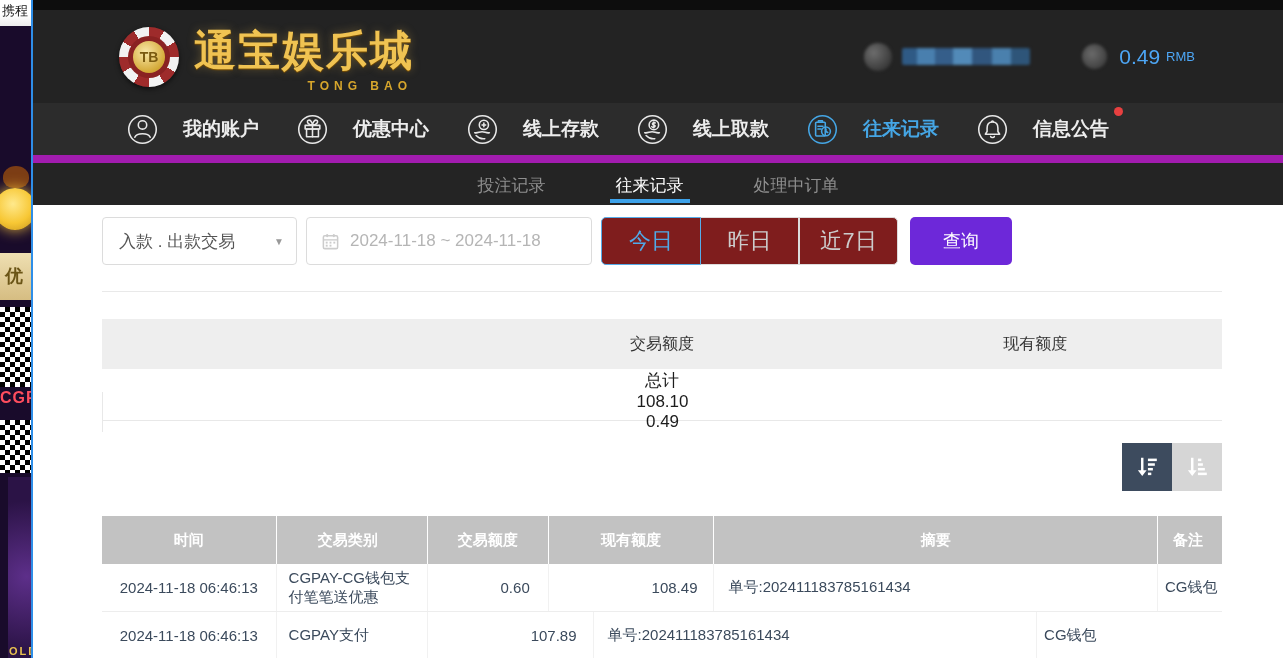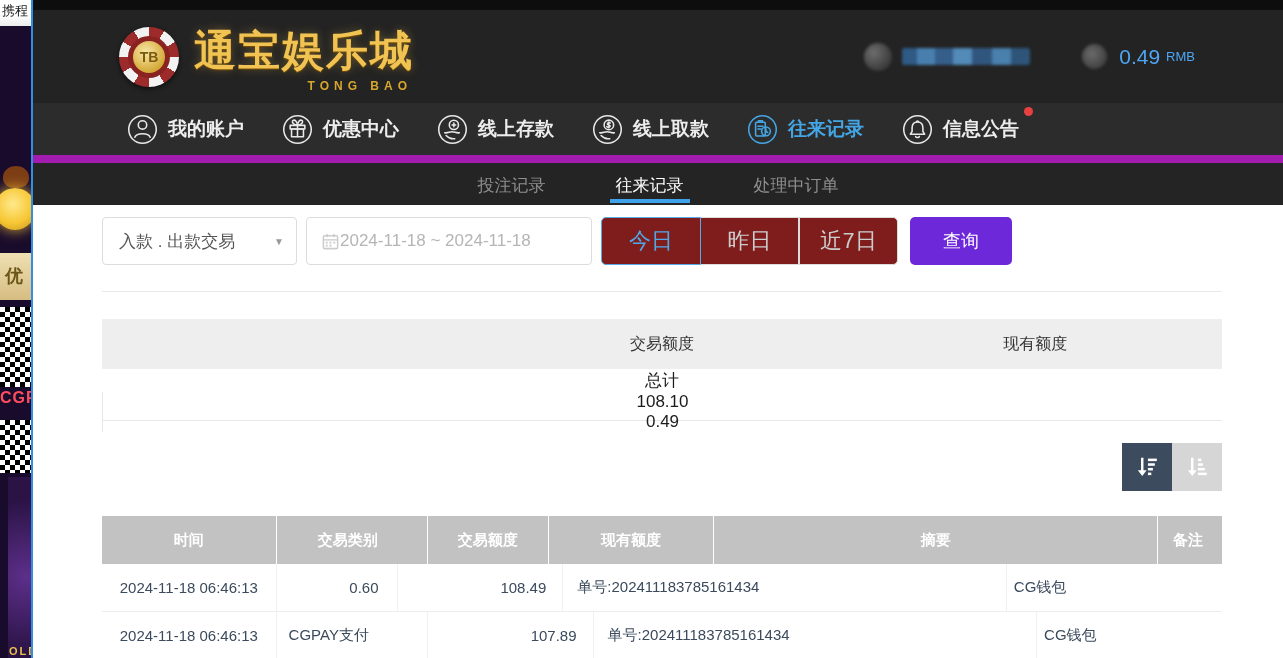--- a/index.html
+++ b/index.html
@@ -51,40 +51,40 @@
   .name-blur { width: 128px; height: 17px; margin-left: 10px; border-radius: 2px;
     background: linear-gradient(90deg,#2f5a85 0 12%,#497fae 12% 26%,#355e8a 26% 40%,#528ab8 40% 55%,#31567e 55% 70%,#4a80ad 70% 85%,#2e5579 85%);
     filter: blur(1.8px); }
   .coin-blur { width: 25px; height: 25px; border-radius: 50%; margin-left: 52px;
     background: radial-gradient(circle at 40% 40%, #6a6a6a, #3f3f3f 75%); filter: blur(1.5px); }
   .balance-num { margin-left: 12px; color: #4da6f5; font-size: 21px; }
   .balance-cur { margin-left: 6px; color: #4da6f5; font-size: 13px; }
 
   
   .nav { height: 52px; background: #2c2c2c; display: flex; align-items: center; gap: 37px; padding-left: 93px; }
-  .nav-item { display: flex; align-items: center; gap: 9px; color: #ededed; font-size: 19px; font-weight: bold; position: relative; cursor: pointer; white-space: nowrap; }
+  .nav-item { display: flex; align-items: center; gap: 24px; color: #ededed; font-size: 19px; font-weight: bold; position: relative; cursor: pointer; white-space: nowrap; }
   .nav-item.active { color: #45a6e5; }
   .nicon { width: 33px; height: 33px; display: block; }
   .nicon .s { fill: none; stroke: #e8e8e8; stroke-width: 1.7; stroke-linecap: round; stroke-linejoin: round; }
   .nav-item.active .nicon .s { stroke: #45a6e5; }
   .notif-dot { position: absolute; top: -6px; right: -14px; width: 9px; height: 9px; border-radius: 50%; background: #e84040; }
 
   
   .tabbar { height: 50px; background: #242424; border-top: 8px solid #a21caf; display: flex; justify-content: center; gap: 58px; }
   .tab { position: relative; line-height: 46px; font-size: 17px; color: #8f8f8f; padding: 0 6px; cursor: pointer; white-space: nowrap; }
   .tab.active { color: #ffffff; }
   .tab.active::after { content: ""; position: absolute; left: 0; right: 0; bottom: 2px; height: 4px; background: #3da2ea; }
 
   
   .content { padding: 12px 61px 0 69px; background: #fff; }
   .filter-row { display: flex; height: 48px; }
   .ctl { border: 1px solid #dcdcdc; border-radius: 4px; display: flex; align-items: center; font-size: 17px; }
   .select { width: 195px; padding: 0 12px 0 16px; color: #555; cursor: pointer; }
   .caret { margin-left: auto; font-size: 10px; color: #999; }
-  .date { width: 286px; margin-left: 9px; padding: 0 14px; color: #b5b5b5; cursor: pointer; }
+  .date { width: 286px; margin-left: 9px; padding: 0 14px; gap: 10px; color: #b5b5b5; cursor: pointer; }
   .quick { display: flex; margin-left: 9px; }
   .qbtn { width: 99px; display: flex; align-items: center; justify-content: center; font-size: 22px; color: #cccccc; background: #7f1d1d; border: 1px solid #dcdcdc; cursor: pointer; font-family: Liberation Mono, monospace; }
   .qbtn.first { width: 100px; border: 1px solid #56ace9; color: #4fa9e8; border-radius: 5px 0 0 5px; }
   .qbtn.mid { border-left: none; width: 98px; }
   .qbtn.last { border-left: 1px solid #dcdcdc; border-radius: 0 5px 5px 0; }
   .query-btn { margin-left: 12px; width: 102px; height: 48px; background: #6d28d9; color: #fff; font-size: 18px; border: none; border-radius: 5px; display: flex; align-items: center; justify-content: center; cursor: pointer; }
   .divider { margin-top: 26px; height: 1px; background: #e9e9e9; }
 
   
   .sum-table { margin-top: 27px; }
@@ -298,20 +298,21 @@
       <div class="rec-head">
         <div class="c0">时间</div>
         <div class="c1" style="justify-content:center; padding-left:0 !important;">交易类别</div>
         <div class="c2" style="justify-content:center; padding-right:0 !important;">交易额度</div>
         <div class="c3" style="justify-content:center; padding-right:0 !important;">现有额度</div>
         <div class="c4" style="justify-content:center; padding-left:0 !important;">摘要</div>
         <div class="c5" style="justify-content:center; padding-left:0 !important;">备注</div>
       </div>
       <div class="rec-row">
         <div class="c0">2024-11-18 06:46:13</div>
+        <div class="c1">CGPAY-CG钱包支付笔笔送优惠</div>
         <div class="c2">0.60</div>
         <div class="c3">108.49</div>
         <div class="c4">单号:202411183785161434</div>
         <div class="c5">CG钱包</div>
       </div>
       <div class="rec-row">
         <div class="c0">2024-11-18 06:46:13</div>
         <div class="c1">CGPAY支付</div>
         <div class="c3">107.89</div>
         <div class="c4">单号:202411183785161434</div>

